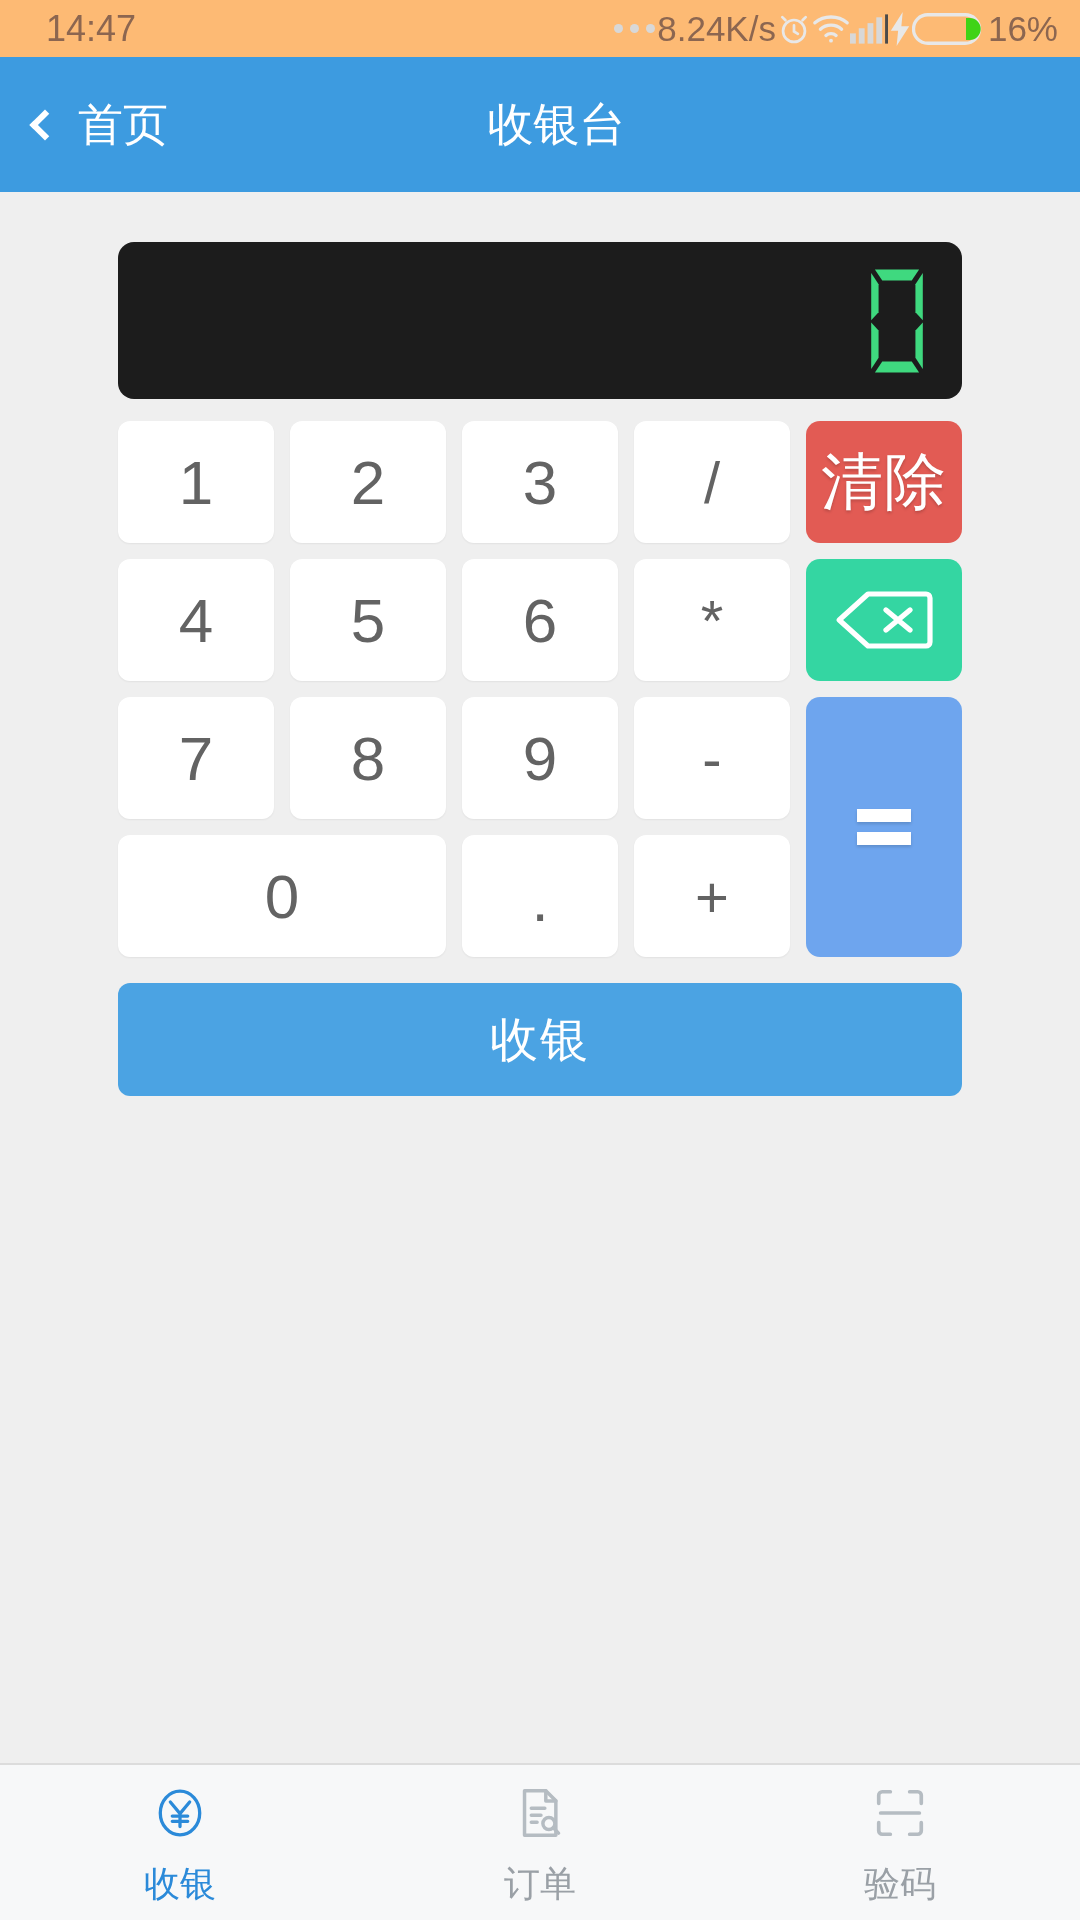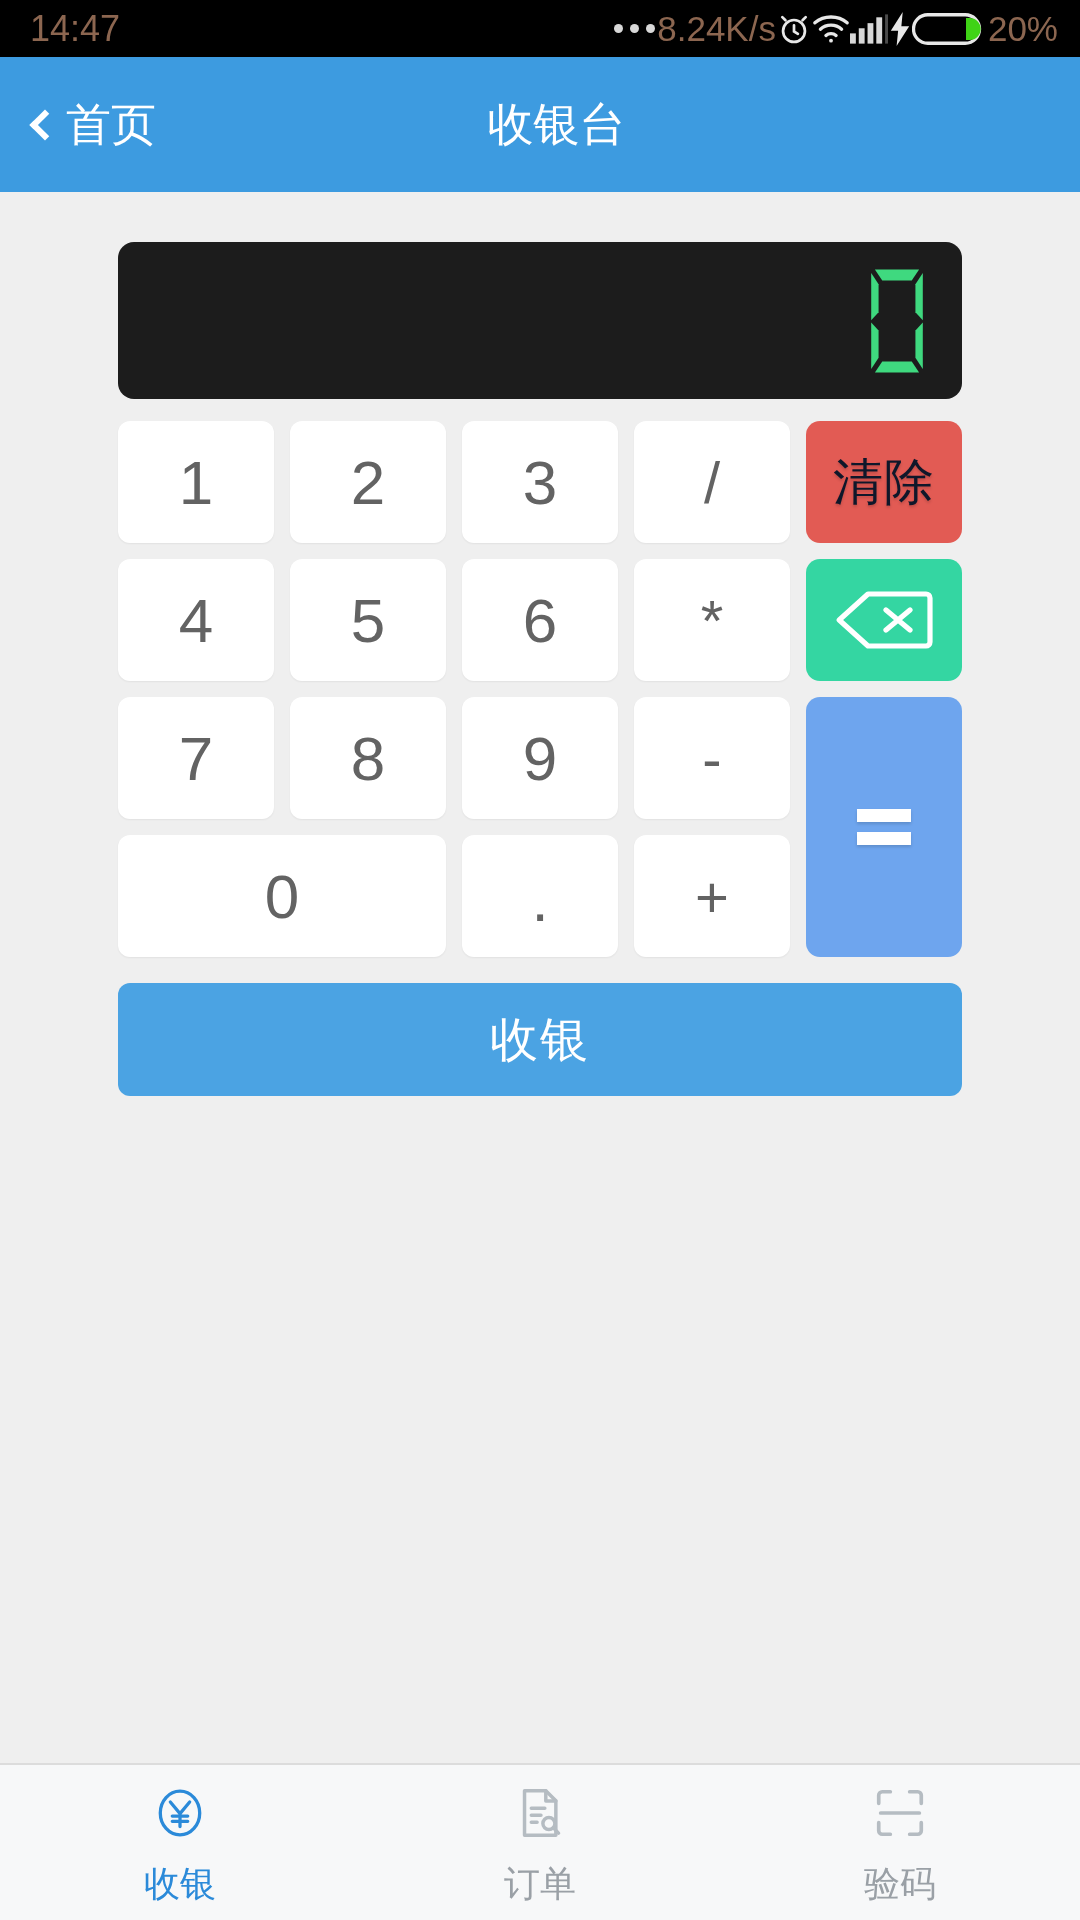--- a/index.html
+++ b/index.html
@@ -17,24 +17,24 @@
     width: 1080px;
     height: 1920px;
     background: #efefef;
     display: flex;
     flex-direction: column;
   }
 
   
   .status-bar {
     height: 57px;
-    background: #000000;
-    display: flex;
-    align-items: center;
-    padding: 0 22px 0 30px;
+    background: #fdba74;
+    display: flex;
+    align-items: center;
+    padding: 0 22px 0 46px;
     flex: 0 0 auto;
   }
   .status-clock {
     color: #8c6650;
     font-size: 36px;
     letter-spacing: 0px;
     font-weight: 400;
   }
   .status-right {
     margin-left: auto;
@@ -68,21 +68,21 @@
     height: 135px;
     background: #3d9be0;
     position: relative;
     display: flex;
     align-items: center;
     flex: 0 0 auto;
   }
   .back-btn {
     display: flex;
     align-items: center;
-    gap: 10px;
+    gap: 22px;
     padding: 0 26px 0 34px;
     height: 100%;
     cursor: pointer;
   }
   .chev {
     display: block;
     width: 22px; height: 22px;
     border-left: 6px solid #fff;
     border-bottom: 6px solid #fff;
     transform: rotate(45deg);
@@ -143,22 +143,22 @@
     cursor: pointer;
     box-shadow: 0 1px 2px rgba(0,0,0,0.06);
     user-select: none;
   }
   .key.op { font-size: 58px; }
   .key.zero { grid-column: span 2; }
   .key.dot  { font-size: 62px; align-items: flex-end; padding-bottom: 22px;}
 
   .key-clear {
     background: #e25b54;
-    color: #0f172a;
-    font-size: 50px;
+    color: #ffffff;
+    font-size: 62px;
     border-radius: 14px;
     display: flex; align-items: center; justify-content: center;
     cursor: pointer;
     text-shadow: 0 2px 3px rgba(0,0,0,0.18);
     letter-spacing: 1px;
   }
   .key-back {
     background: #34d6a2;
     border-radius: 14px;
     display: flex; align-items: center; justify-content: center;
@@ -270,21 +270,21 @@
         </svg>
       </span>
 
       <span class="icon-w">
         <svg width="72" height="36" viewBox="0 0 48 24" fill="none">
           <rect x="1" y="2.5" width="44" height="19" rx="9.5" ry="9.5" stroke="#e8e8e8" stroke-width="2.2" fill="none"></rect>
           <path d="M36 4.7h2.5a6.8 6.8 0 0 1 0 14.6H36z" fill="#3fd316"></path>
         </svg>
       </span>
 
-      <span class="batt-pct">20%</span>
+      <span class="batt-pct">16%</span>
     </div>
   </div>
 
   <div class="header">
     <div class="back-btn">
       <span class="chev"></span>
       <span class="back-label">首页</span>
     </div>
     <div class="header-title">收银台</div>
   </div>

